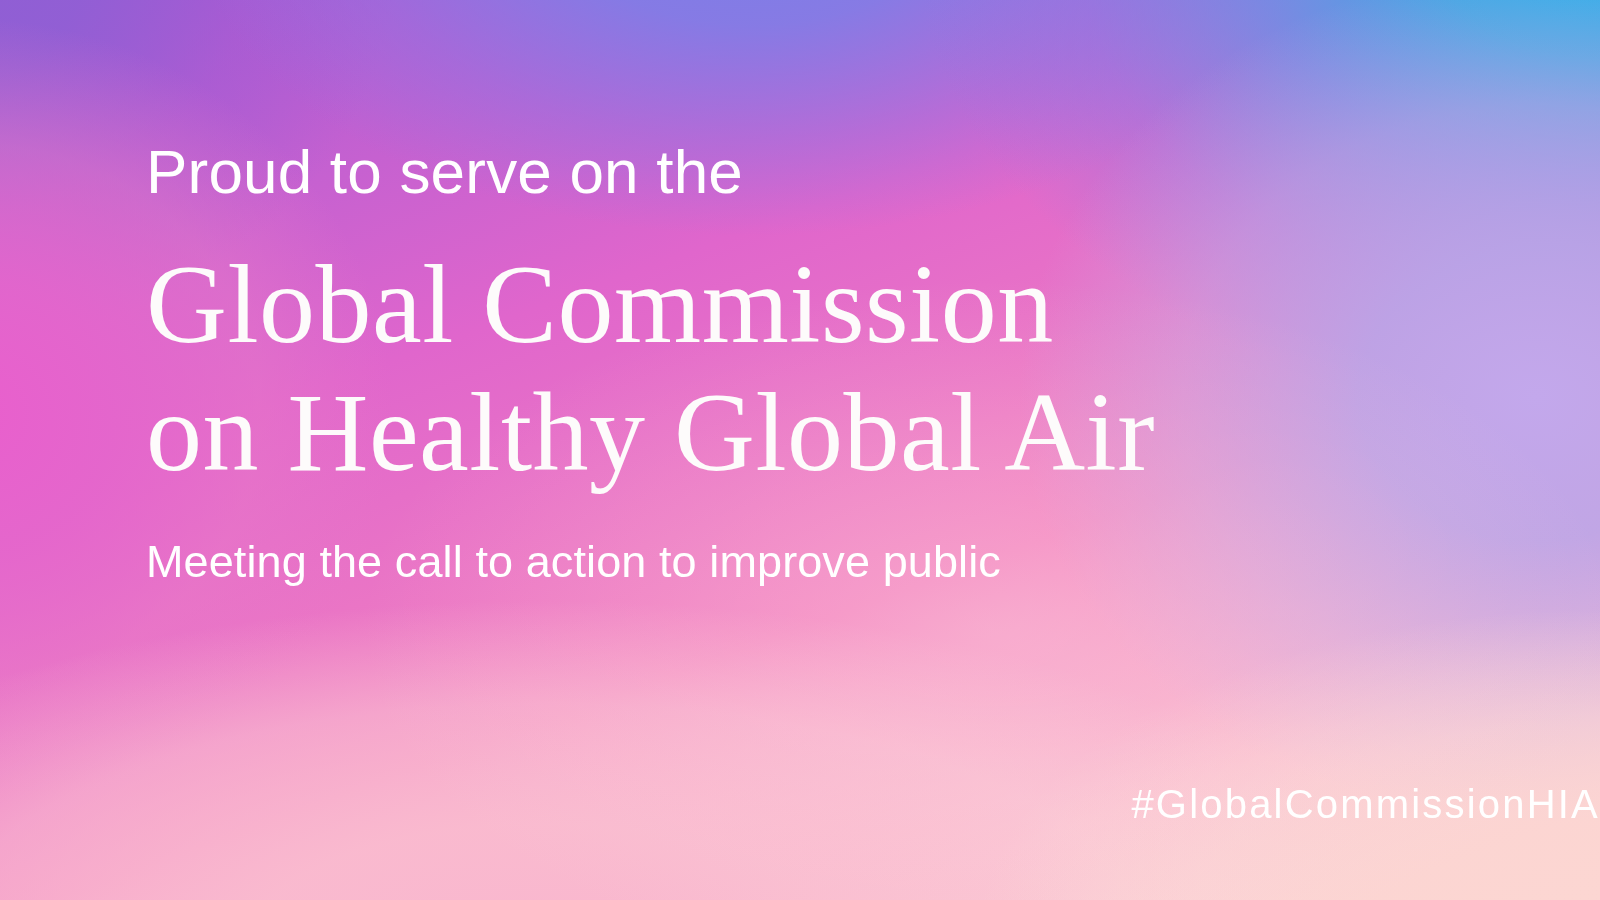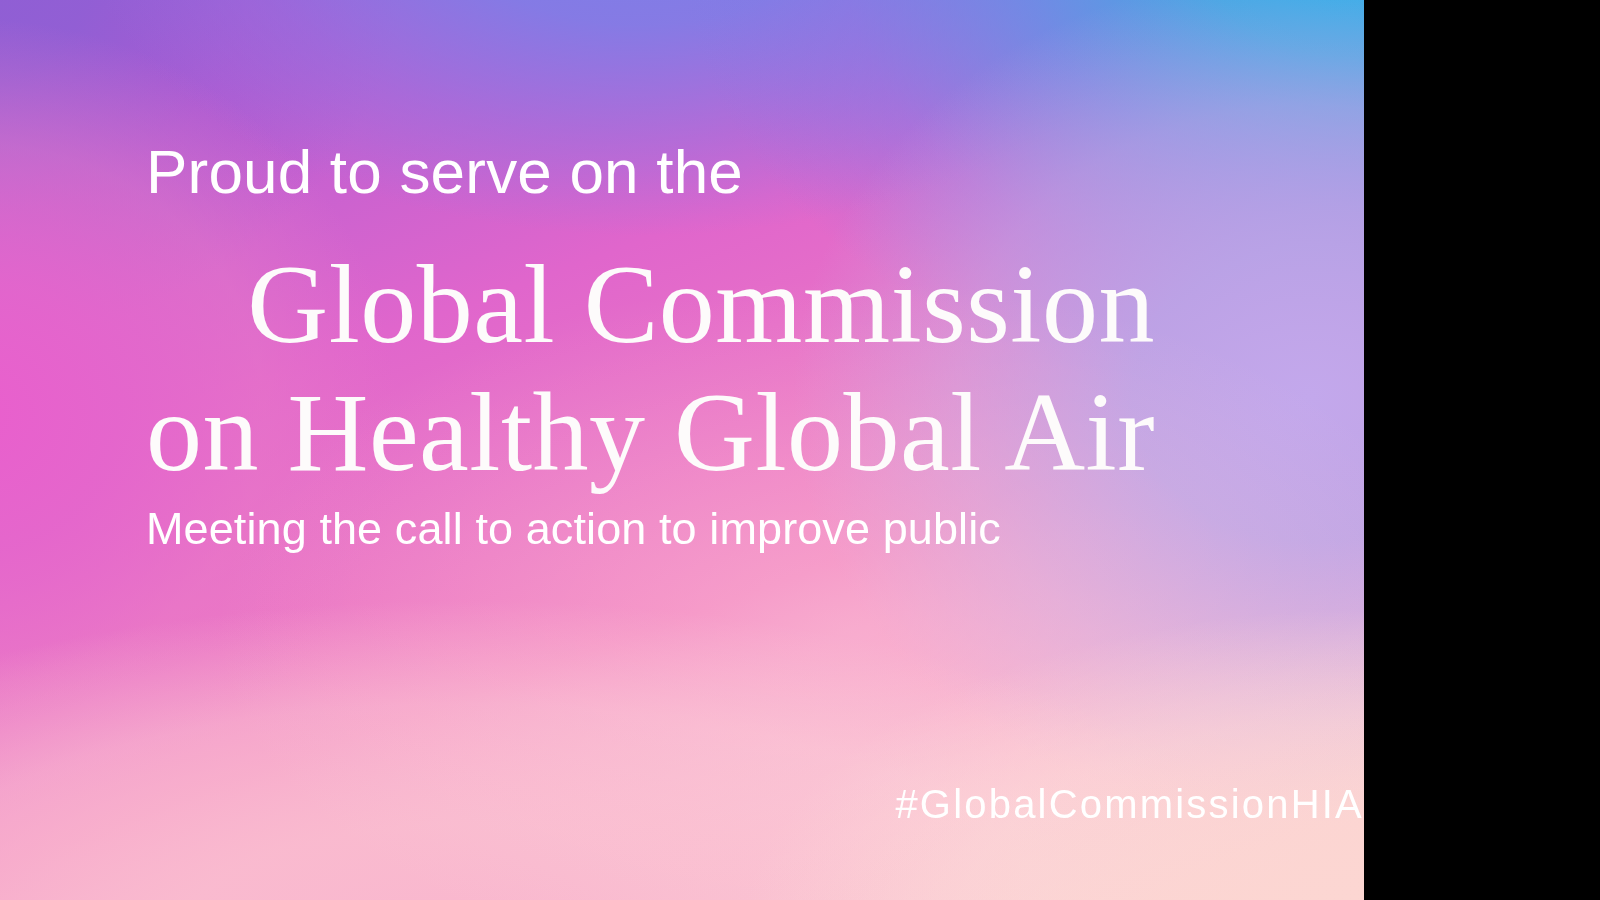--- a/index.html
+++ b/index.html
@@ -4,21 +4,21 @@
 <title>Global Commission on Healthy Indoor Air</title>
 <style>
   html, body {
     margin: 0;
     padding: 0;
     background: #000;
   }
 
   #stage {
     position: relative;
-    width: 1364px;
+    width: 1600px;
     height: 900px;
     overflow: hidden;
     font-family: "Liberation Sans", sans-serif;
     
     background: linear-gradient(160deg, #a15ad6 0%, #e066cc 34%, #f281c0 62%, #f9b9cf 82%, #fcd6d2 100%);
   }
 
   
   .mesh {
     position: absolute;
@@ -75,35 +75,35 @@
     left: 146px;
     top: 240px;
     color: #fdfbfb;
     font-family: "Liberation Serif", "DejaVu Serif", serif;
     font-size: 112px;
     font-weight: 400;
     line-height: 128px;
     letter-spacing: 0.5px;
     white-space: nowrap;
   }
-  .headline .hl-line { display: block; text-align: right; }
+  .headline .hl-line { display: block; }
 
   .subtitle {
     position: absolute;
     left: 146px;
     top: 500px;
     color: #ffffff;
     font-family: "Liberation Sans", sans-serif;
     font-size: 45px;
     font-weight: 400;
     line-height: 58px;
     letter-spacing: 0.1px;
     white-space: nowrap;
   }
-  .subtitle .sub-line { display: block; }
+  .subtitle .sub-line { display: block; margin-top: 33px; }
 
   .hashtag {
     position: absolute;
     left: 0;
     right: 0;
     top: 780px;
     text-align: right;
     color: #ffffff;
     font-family: "Liberation Sans", sans-serif;
     font-size: 40px;

